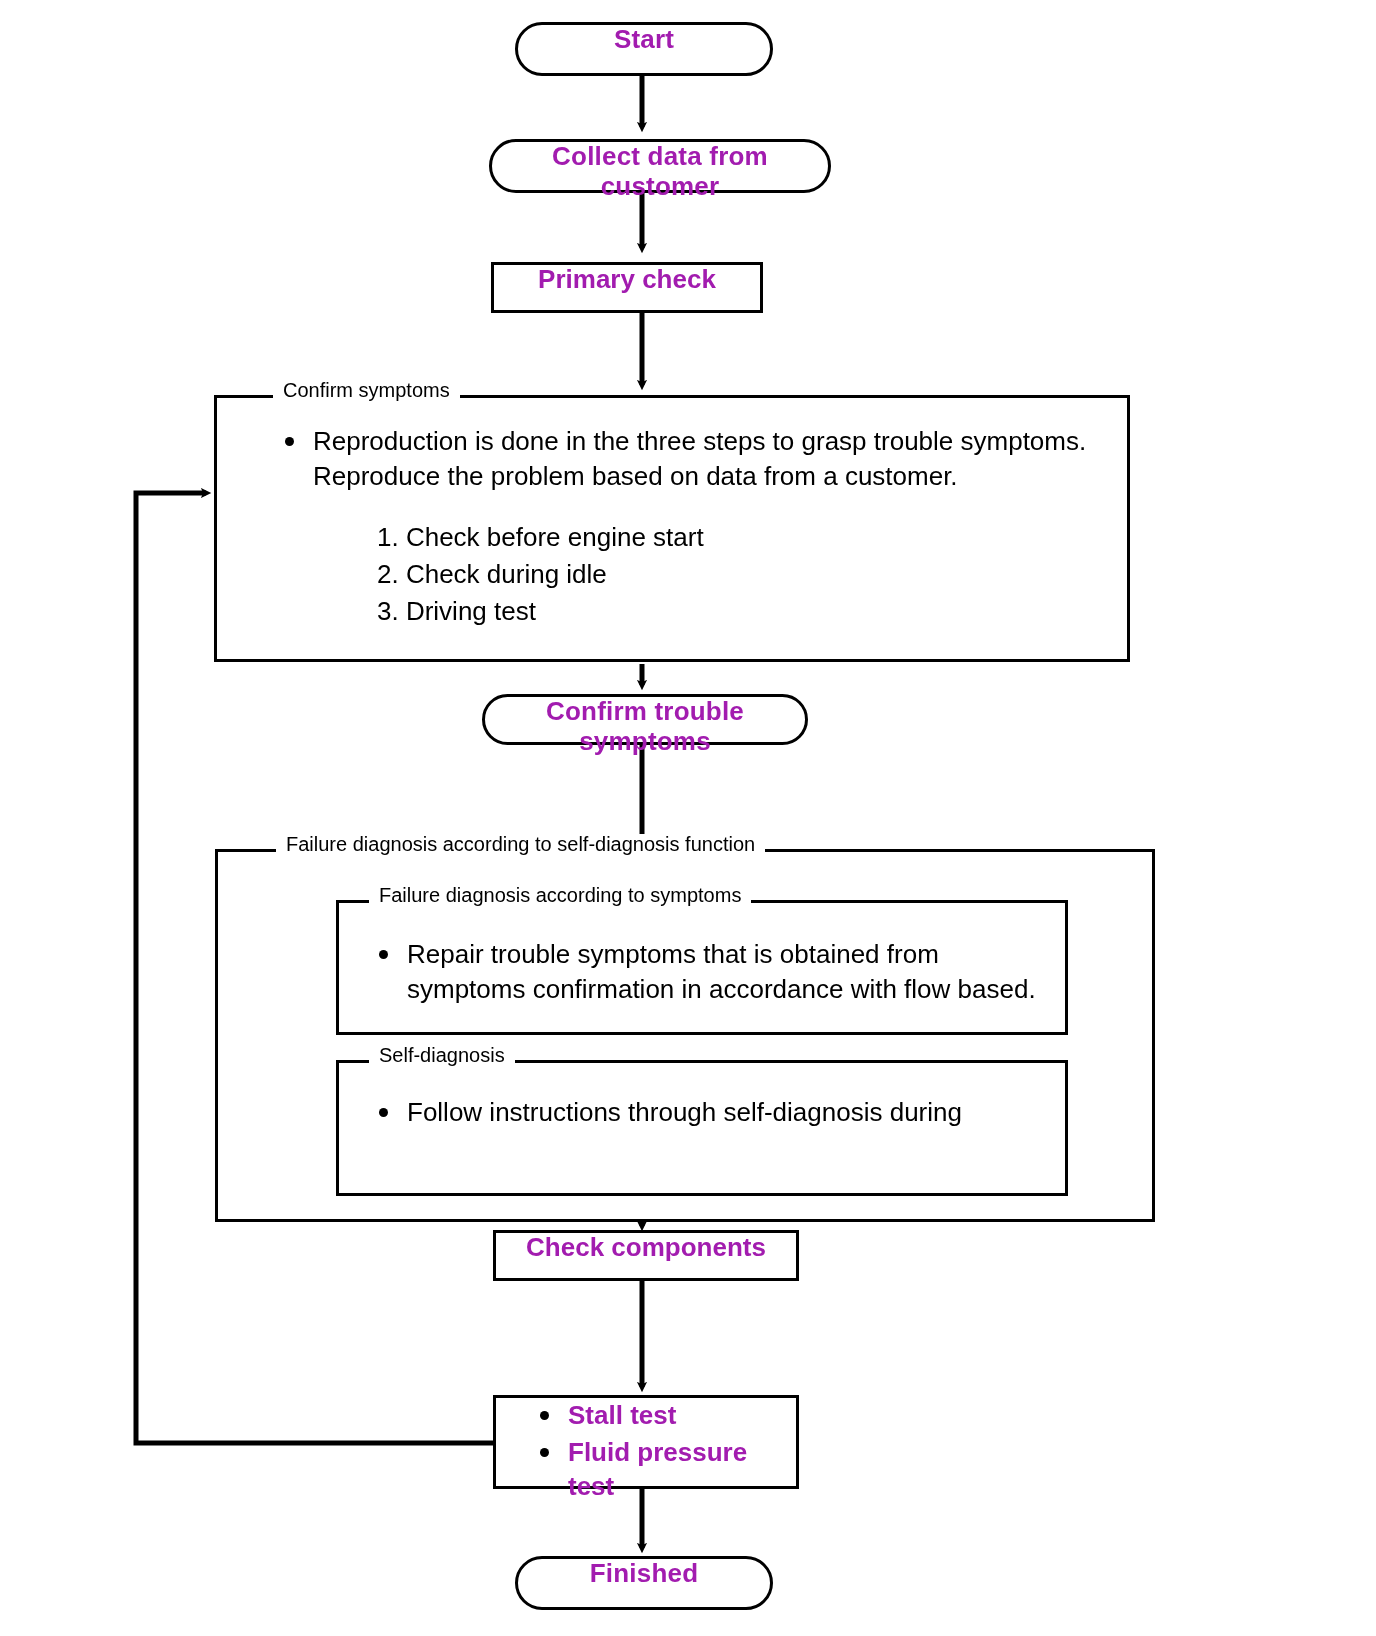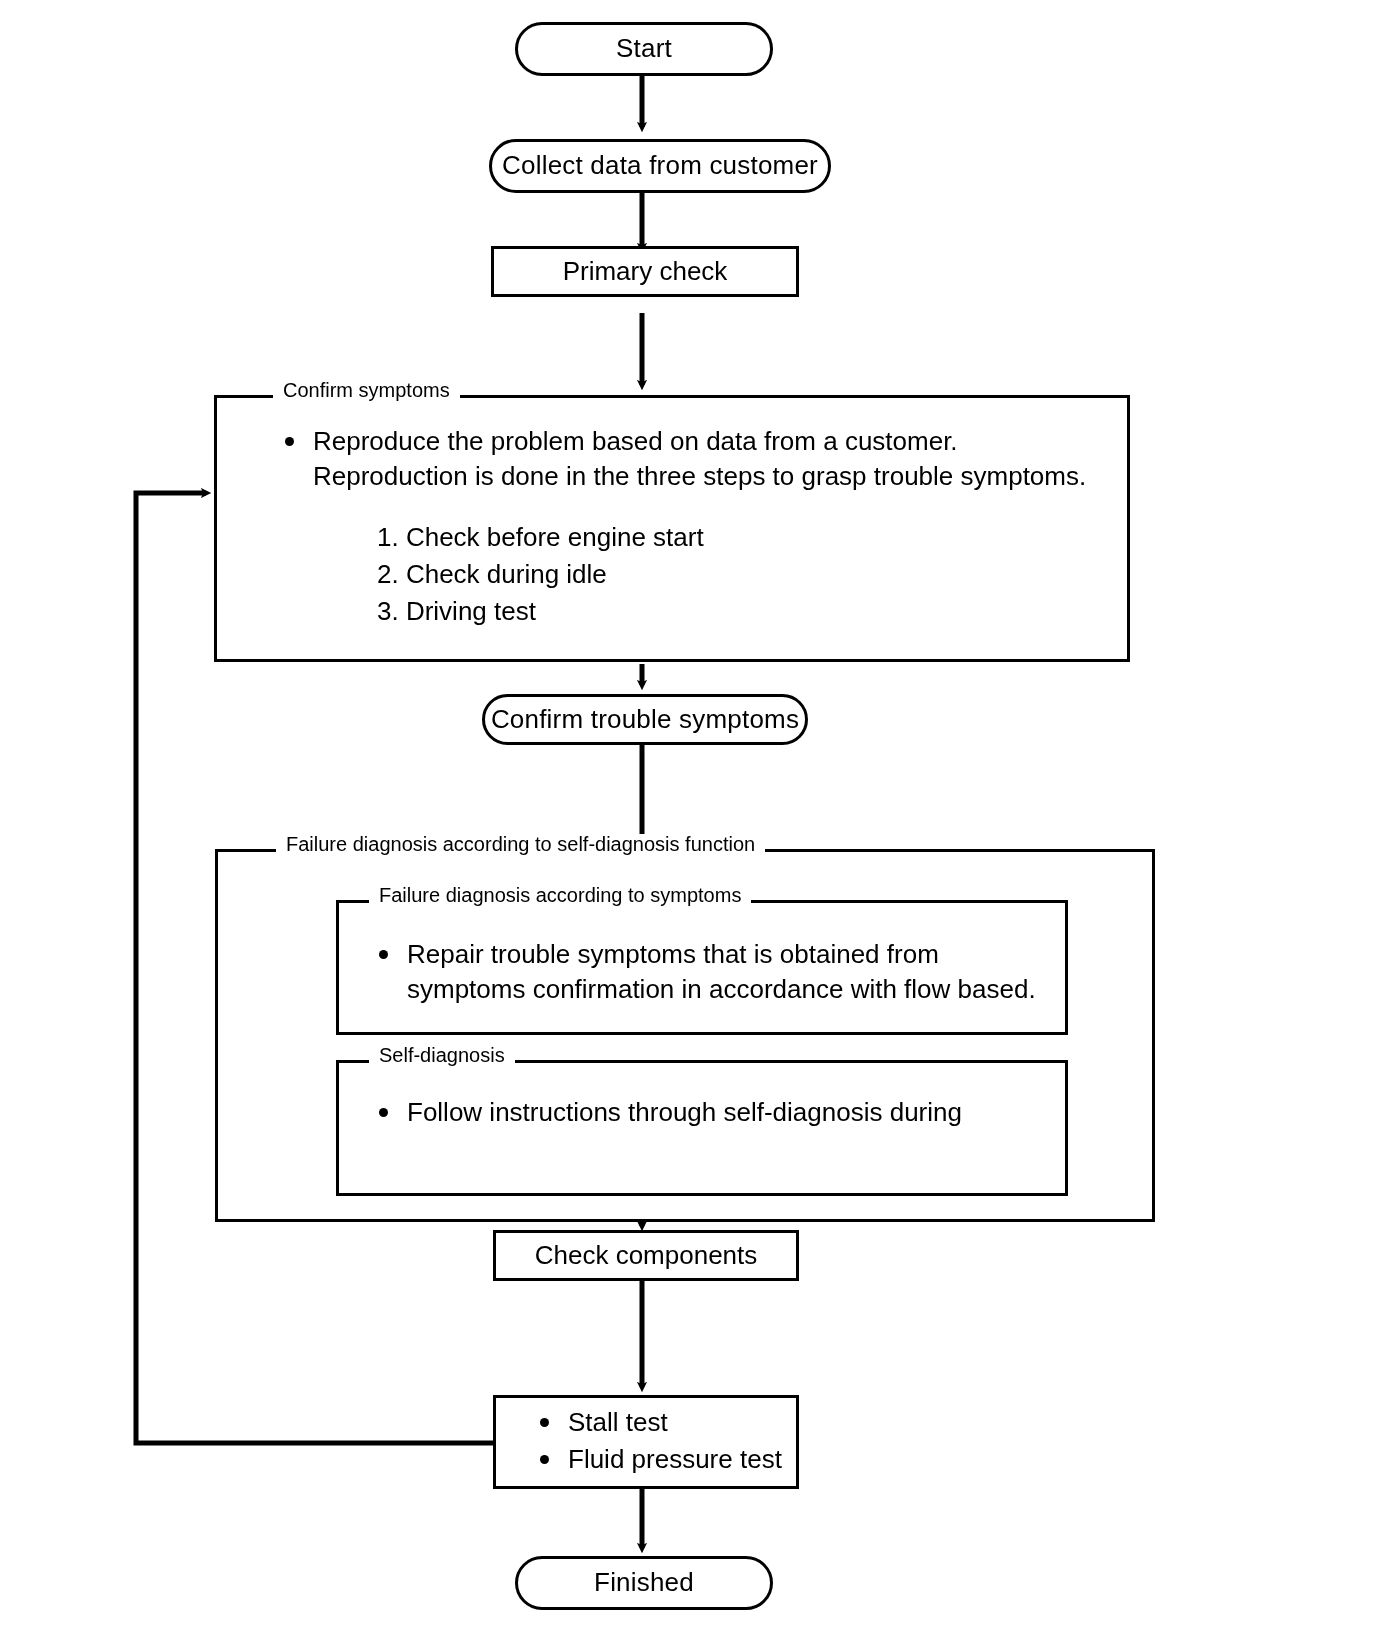--- a/index.html
+++ b/index.html
@@ -16,26 +16,26 @@
     width: 1376px;
     height: 1636px;
     background: #ffffff;
     overflow: hidden;
   }
   
   .node {
     position: absolute;
     box-sizing: border-box;
     display: flex;
-    align-items: center;
     justify-content: center;
     background: #ffffff;
-    color: #000000;
+    color: #a21caf;
     text-align: center;
     line-height: 1.15;
+    font-weight: bold;
   }
   .terminator {
     border: 3px solid #000;
     border-radius: 999px;
     font-size: 26px;
     letter-spacing: 0.2px;
   }
   .process {
     border: 3px solid #000;
     font-size: 26px;
@@ -142,32 +142,32 @@
   </svg>
 
   <div class="node terminator" style="left:515px; top:22px; width:258px; height:54px;">
     <span>Start</span>
   </div>
 
   <div class="node terminator" style="left:489px; top:139px; width:342px; height:54px;">
     <span>Collect data from customer</span>
   </div>
 
-  <div class="node process" style="left:491px; top:246px; width:308px; height:51px;">
+  <div class="node process" style="left:491px; top:262px; width:272px; height:51px;">
     <span>Primary check</span>
   </div>
 
   <div class="group" style="left:214px; top:395px; width:916px; height:267px;">
     <span class="group-legend" style="left:56px;">Confirm symptoms</span>
 
     <div class="group-body" style="left:62px; top:26px; right:10px;">
       <ul class="bullets">
         <li>
+          <span class="line2">Reproduction is done in the three steps to grasp trouble symptoms.</span>
           <span class="line2">Reproduce the problem based on data from a customer.</span>
-          <span class="line2">Reproduction is done in the three steps to grasp trouble symptoms.</span>
         </li>
       </ul>
 
       <ol class="steps" style="margin-top:26px; margin-left:98px;">
         <li>1. Check before engine start</li>
         <li>2. Check during idle</li>
         <li>3. Driving test</li>
       </ol>
     </div>
   </div>

